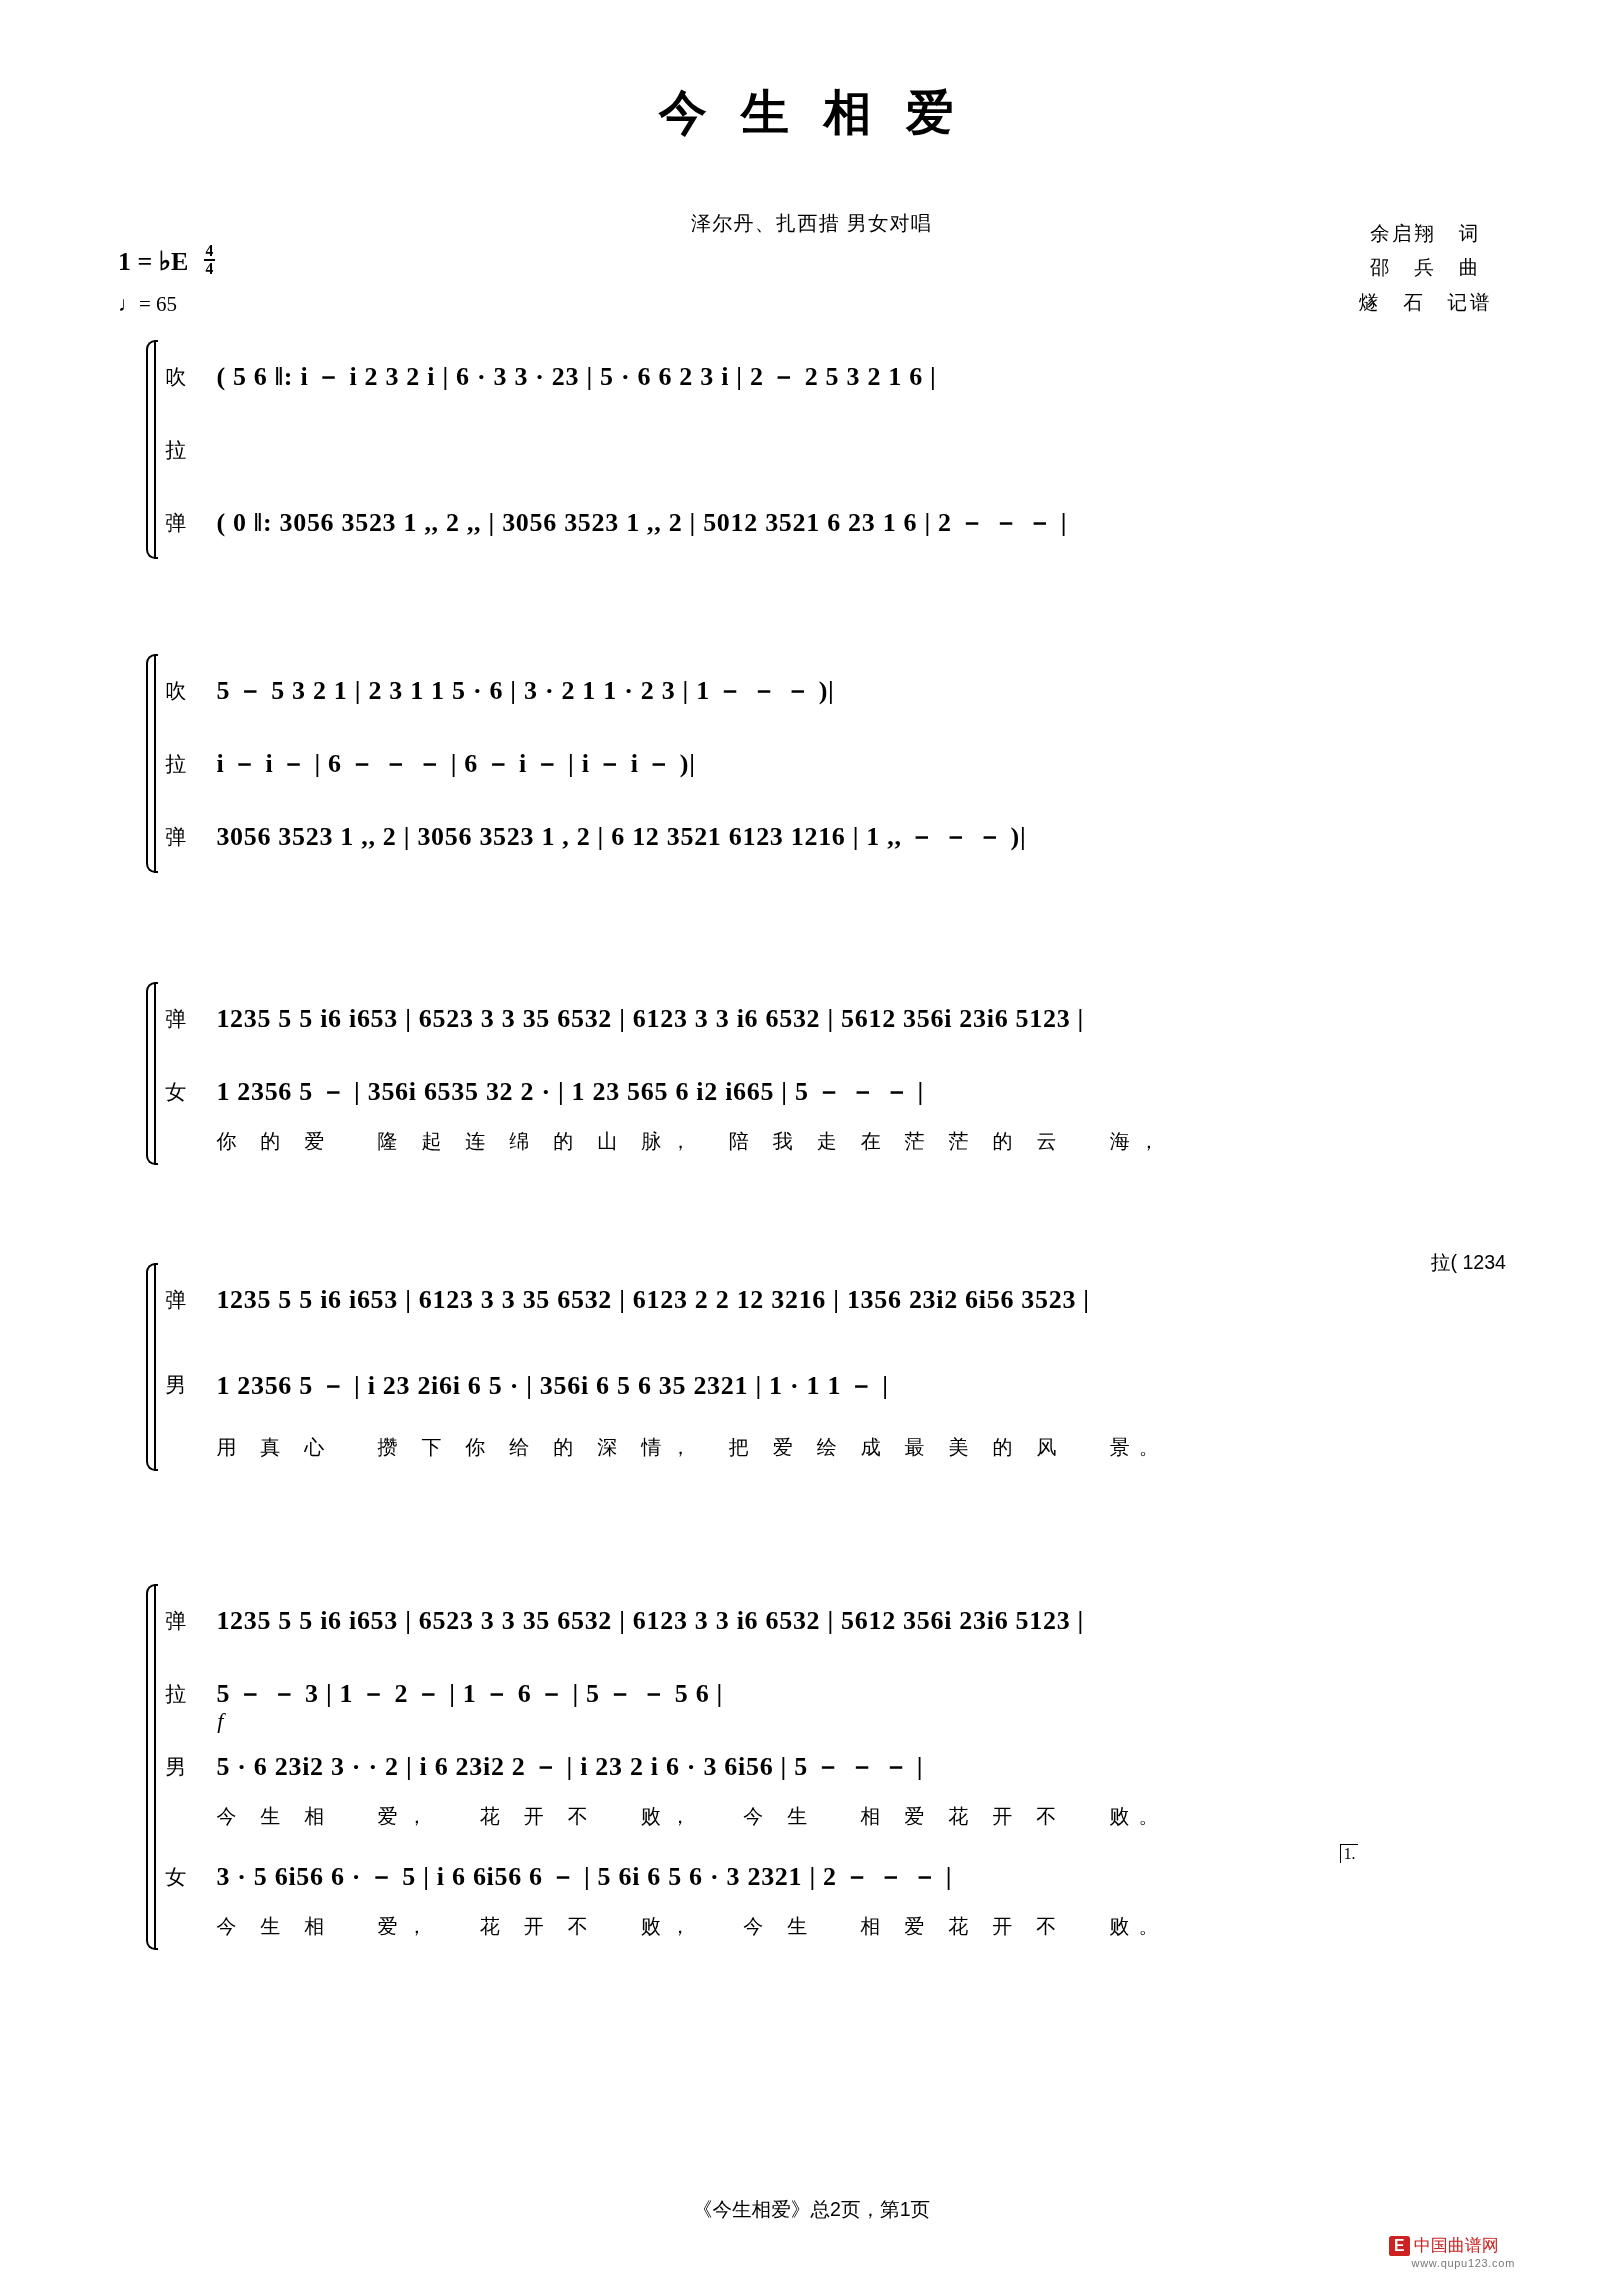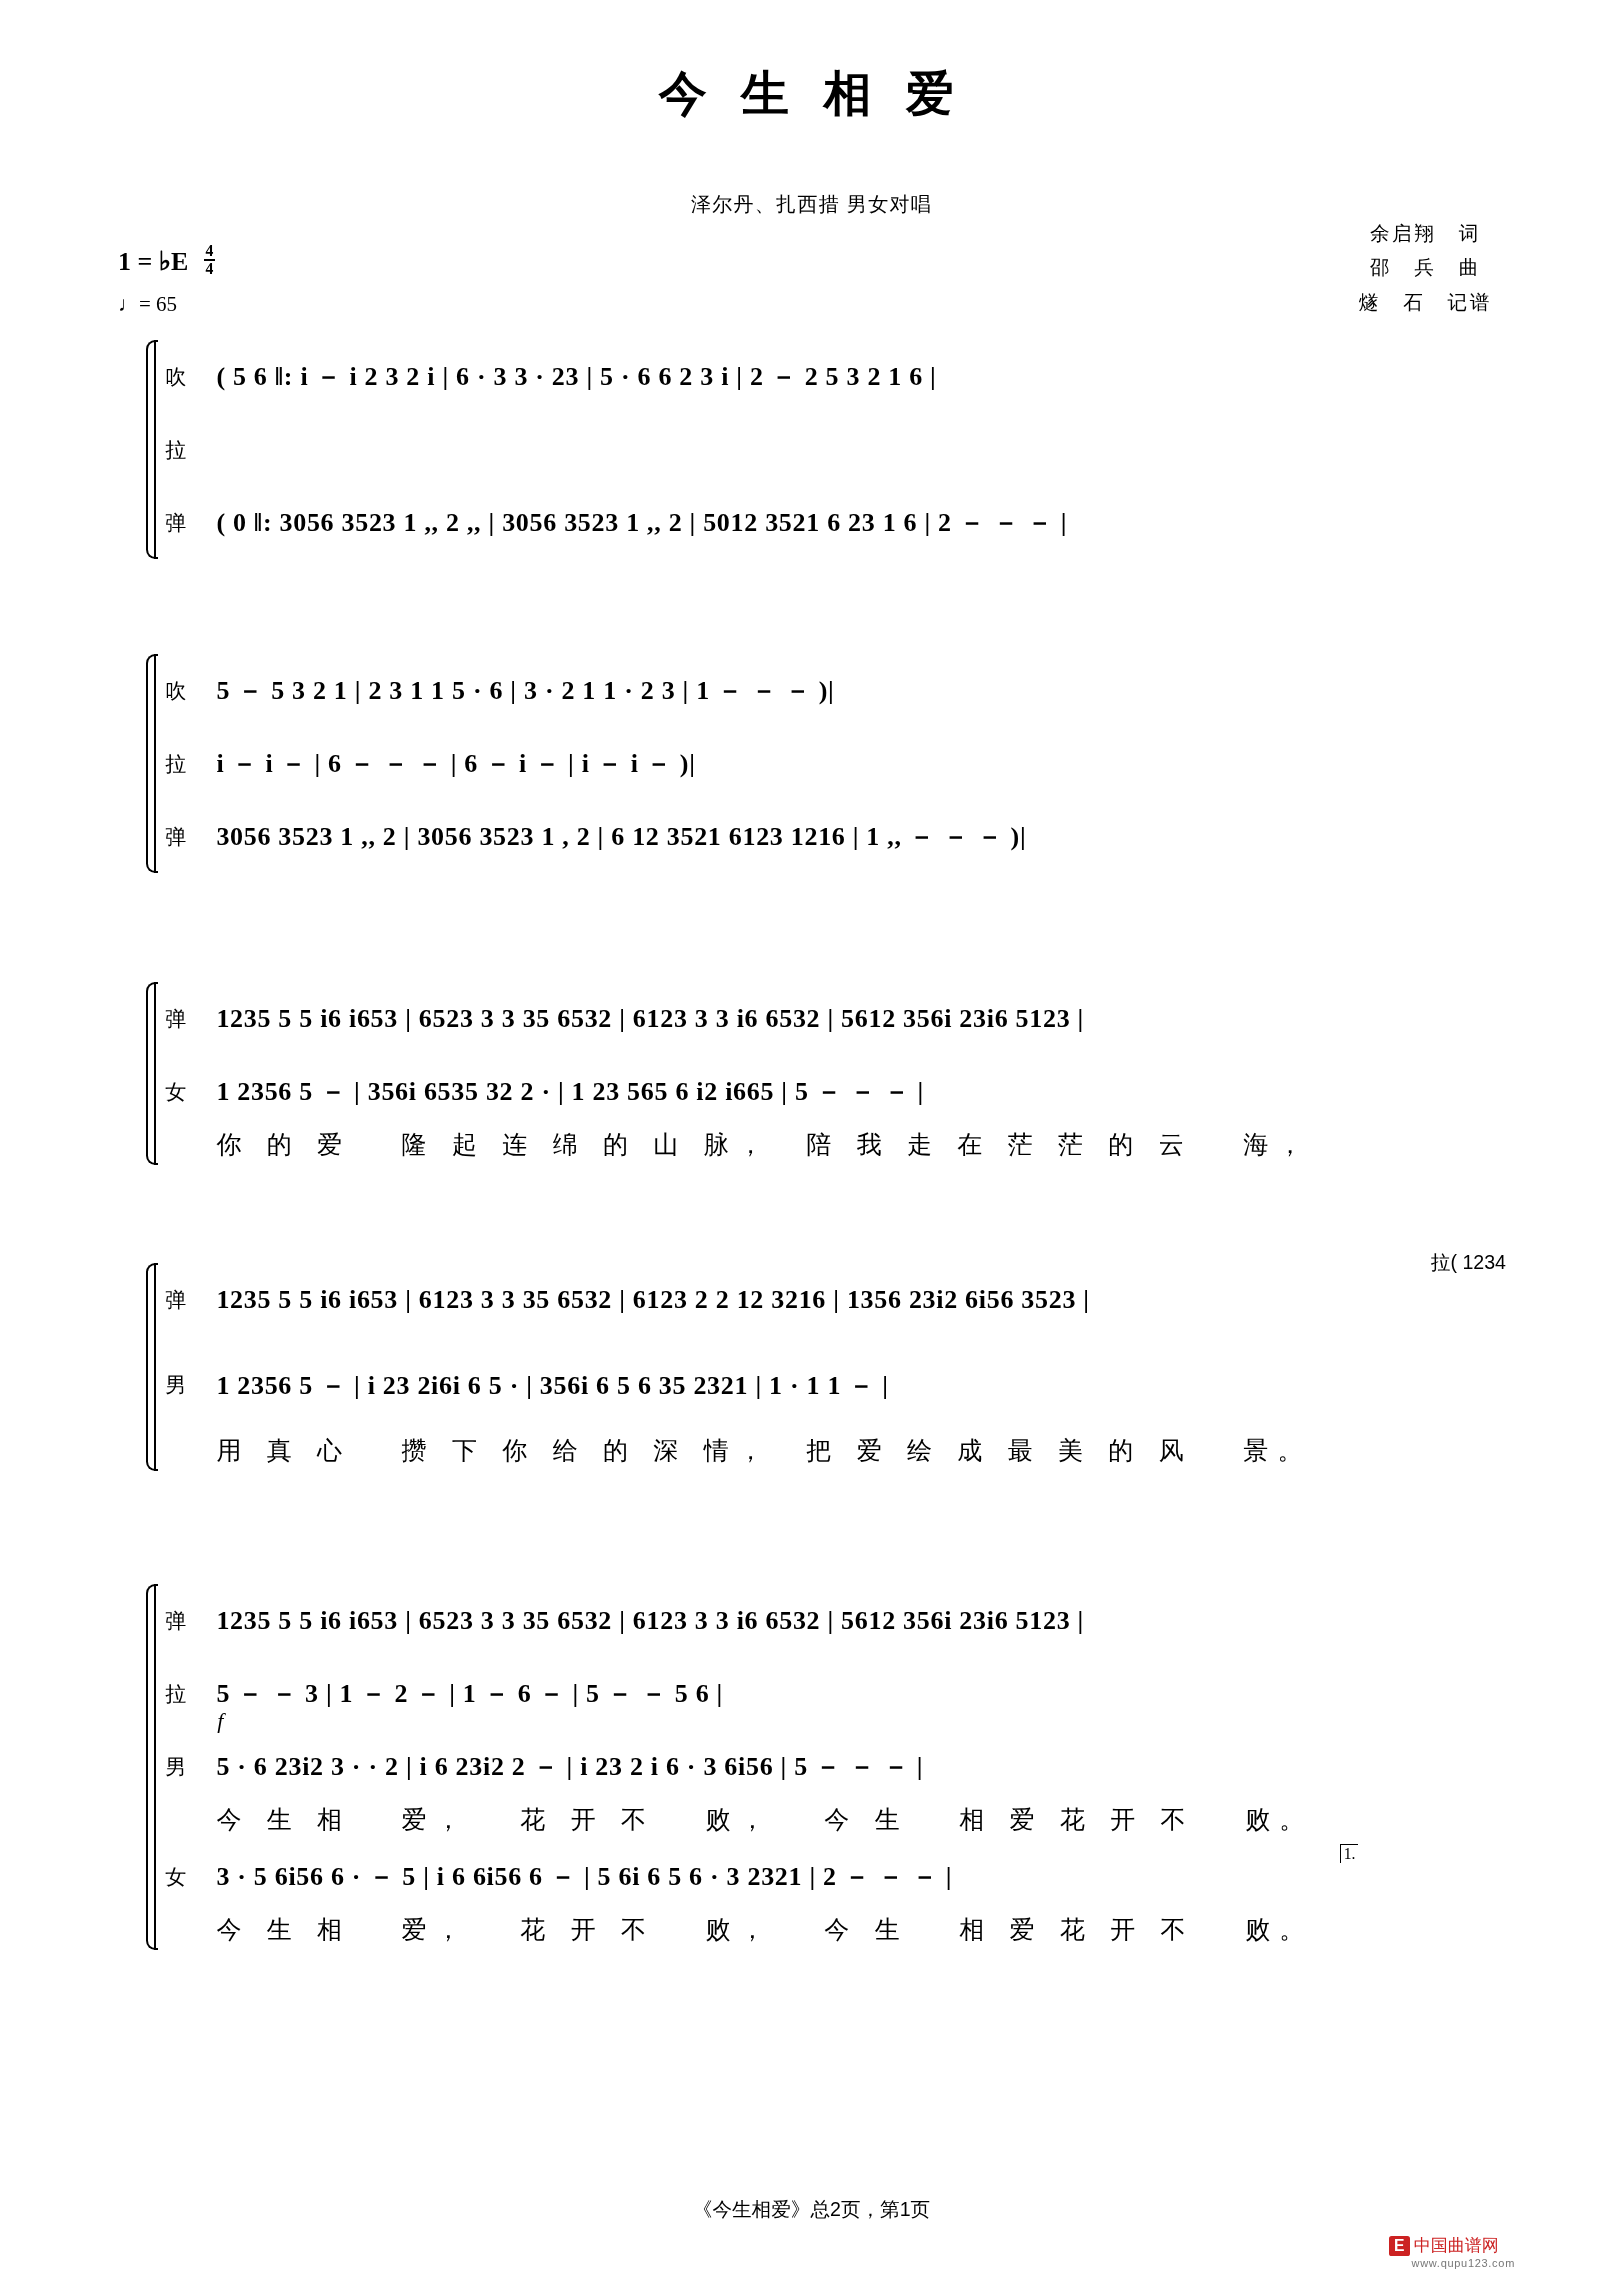--- a/index.html
+++ b/index.html
@@ -14,21 +14,21 @@
     position:absolute; inset:0;
     padding:0;
   }
   
   .title {
     text-align:center;
     font-family:"Liberation Sans", sans-serif;
     font-weight:bold;
     font-size:48px;
     letter-spacing:10.5px;
-    margin-top:62px;
+    margin-top:81px;
   }
   .subtitle {
     text-align:center;
     font-family:"Liberation Sans", sans-serif;
     font-size:20px;
     letter-spacing:1.3px;
     margin-top:65px;
   }
   .credits {
     position:absolute;
@@ -96,21 +96,21 @@
   .lyric-row {
     display:flex;
     height:37px;
     align-items:flex-start;
   }
   .lyric-row .part-label { visibility:hidden; }
   .lyric {
     flex:1 1 auto;
     font-family:"Liberation Sans", sans-serif;
     font-weight:normal;
-    font-size:25px;
+    font-size:20px;
     letter-spacing:9.2px;
     white-space:nowrap;
   }
   
   .group {
     position:relative;
     border-left:2px solid #000;
     margin-left:39px;
     padding-left:0;
   }

